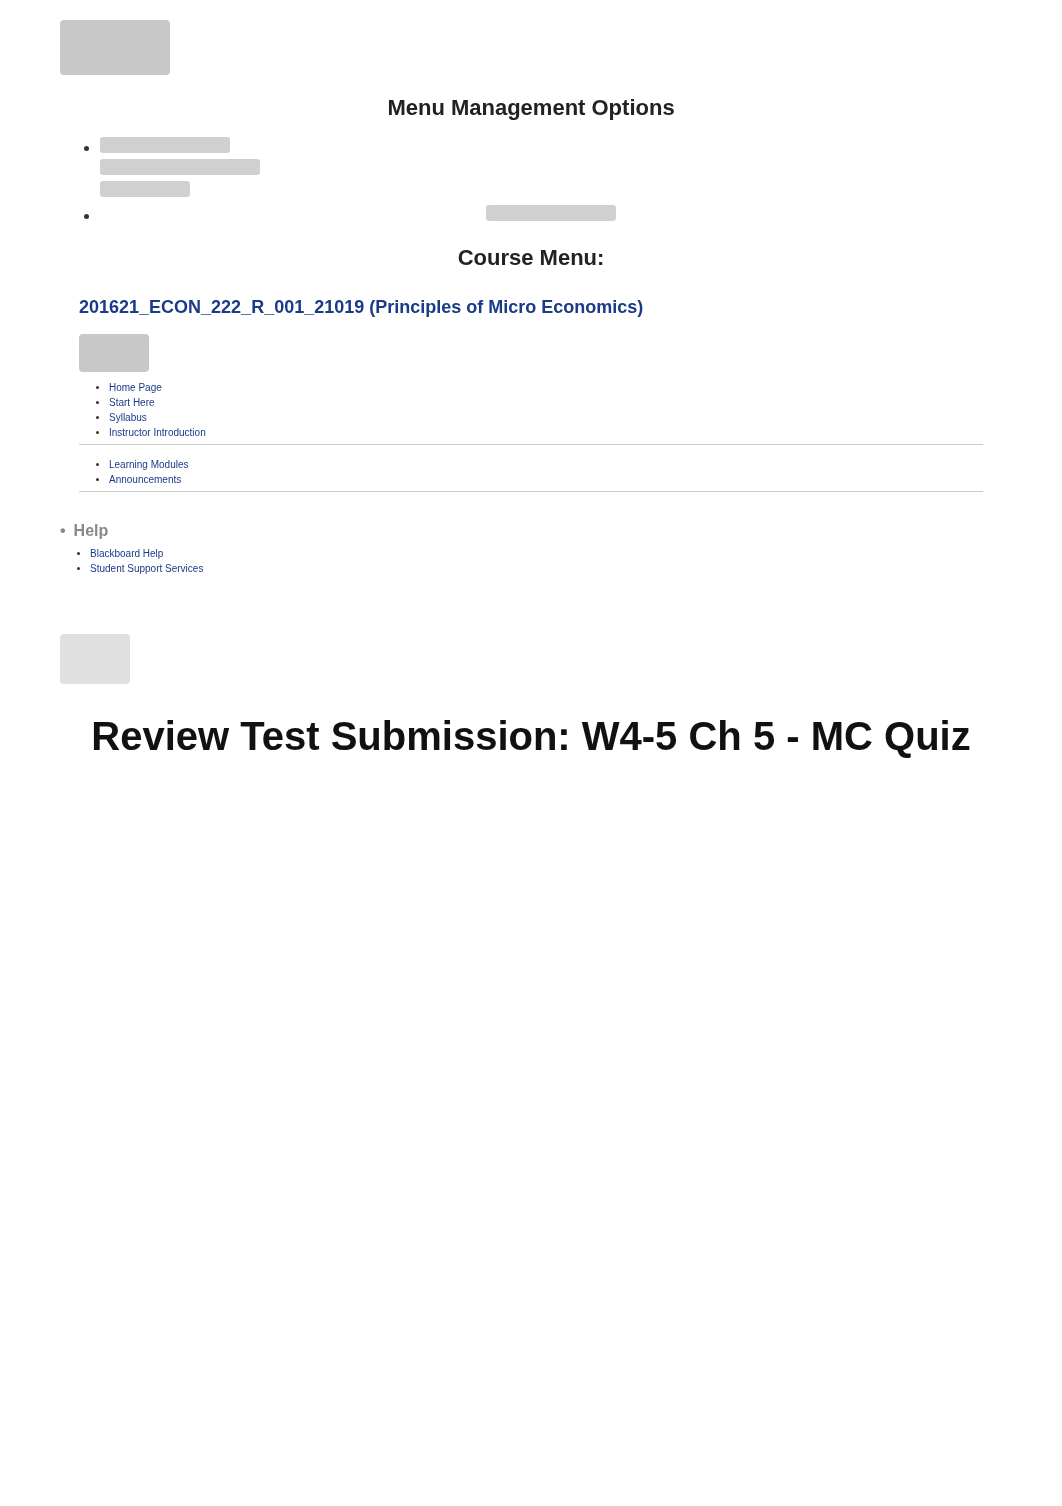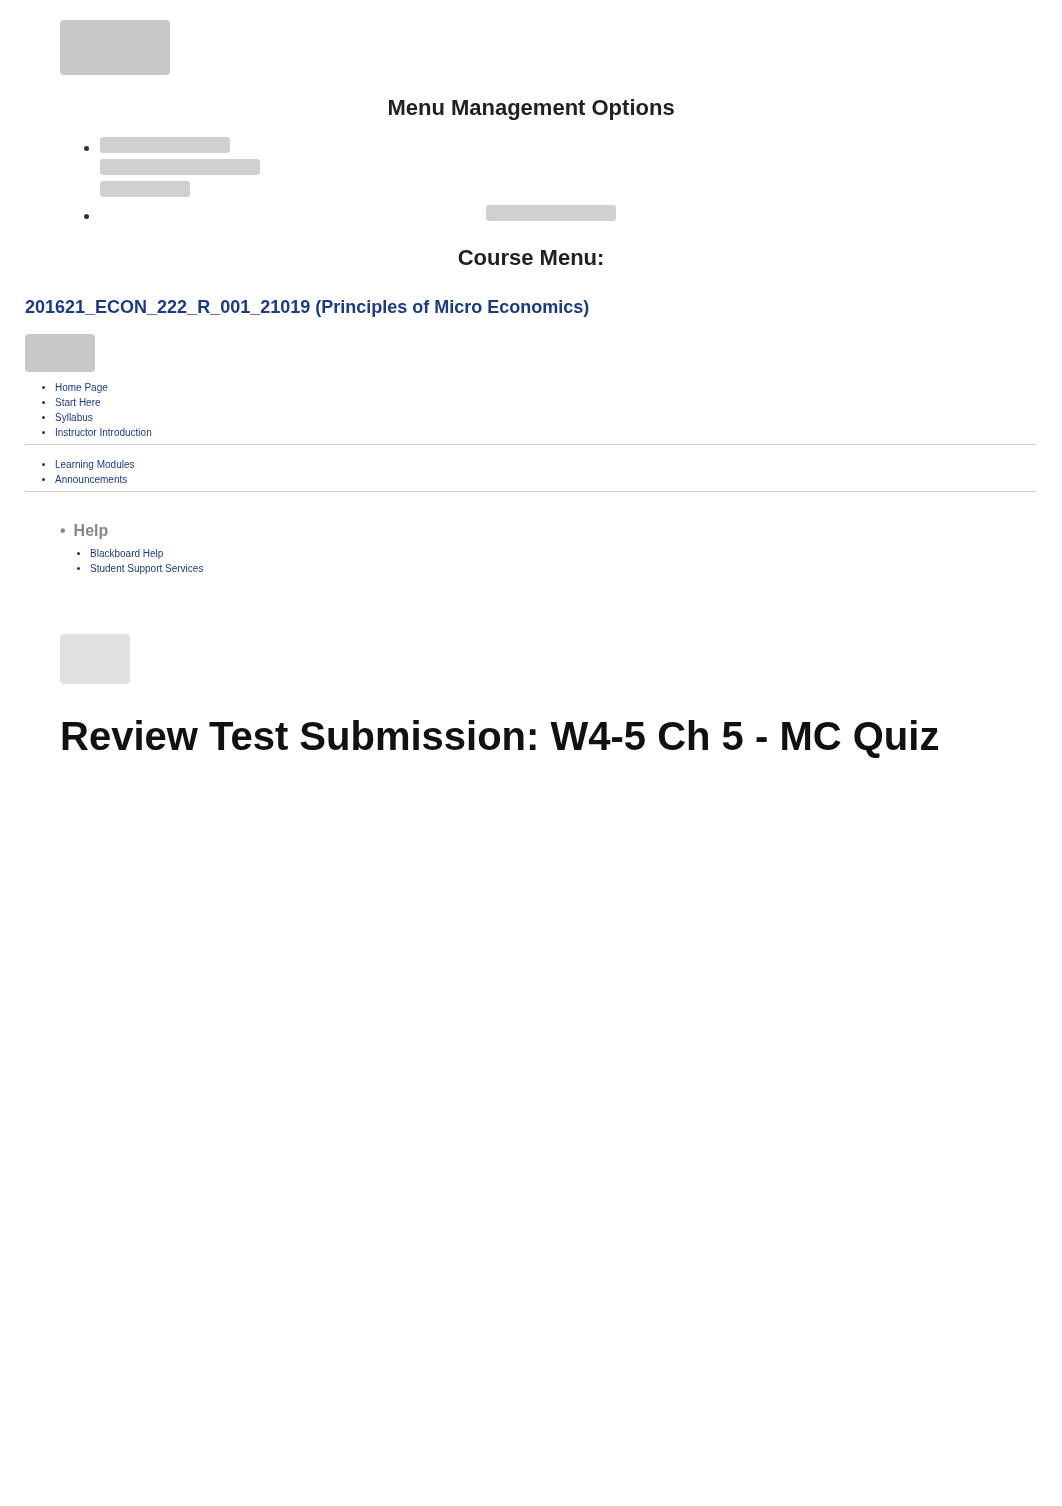--- a/index.html
+++ b/index.html
@@ -60,21 +60,21 @@
 
     .blurred-block-md {
       width: 130px;
     }
 
     .blurred-block-lg {
       width: 160px;
     }
 
     .course-menu-section {
-      padding: 0 25px;
+      padding: 0 79px;
     }
 
     .course-link {
       color: #1a3a8a;
       text-decoration: none;
       font-size: 18px;
       font-weight: bold;
     }
 
     .course-badge {
@@ -117,20 +117,21 @@
     }
 
     .help-list-container {
       padding: 0 60px;
     }
 
     .page-bottom {
       margin-top: 60px;
       padding: 0 60px;
       border-top: none;
+      text-align: center;
     }
 
     .bottom-logo {
       width: 70px;
       height: 50px;
       background-color: #e0e0e0;
       border-radius: 4px;
       margin-bottom: 30px;
     }
 

